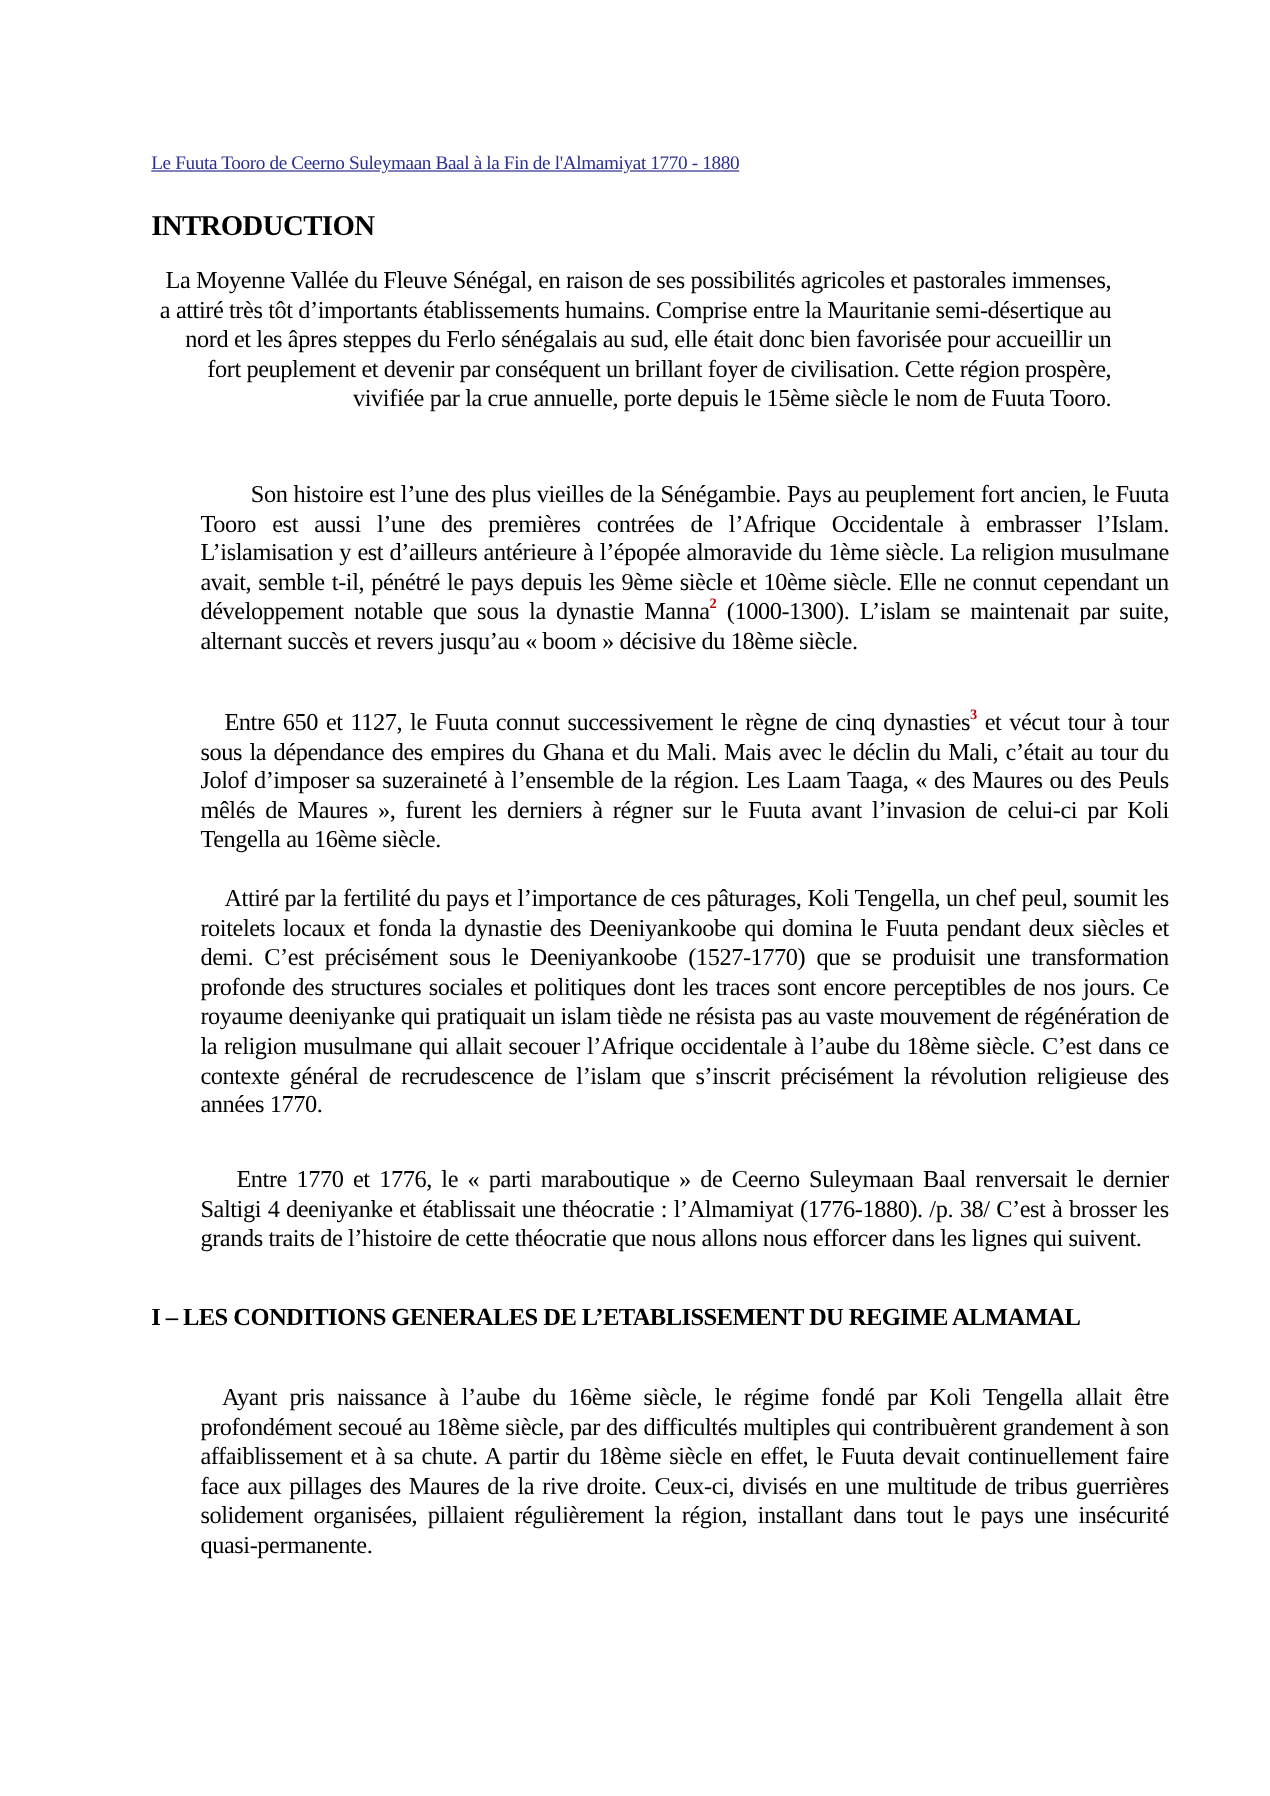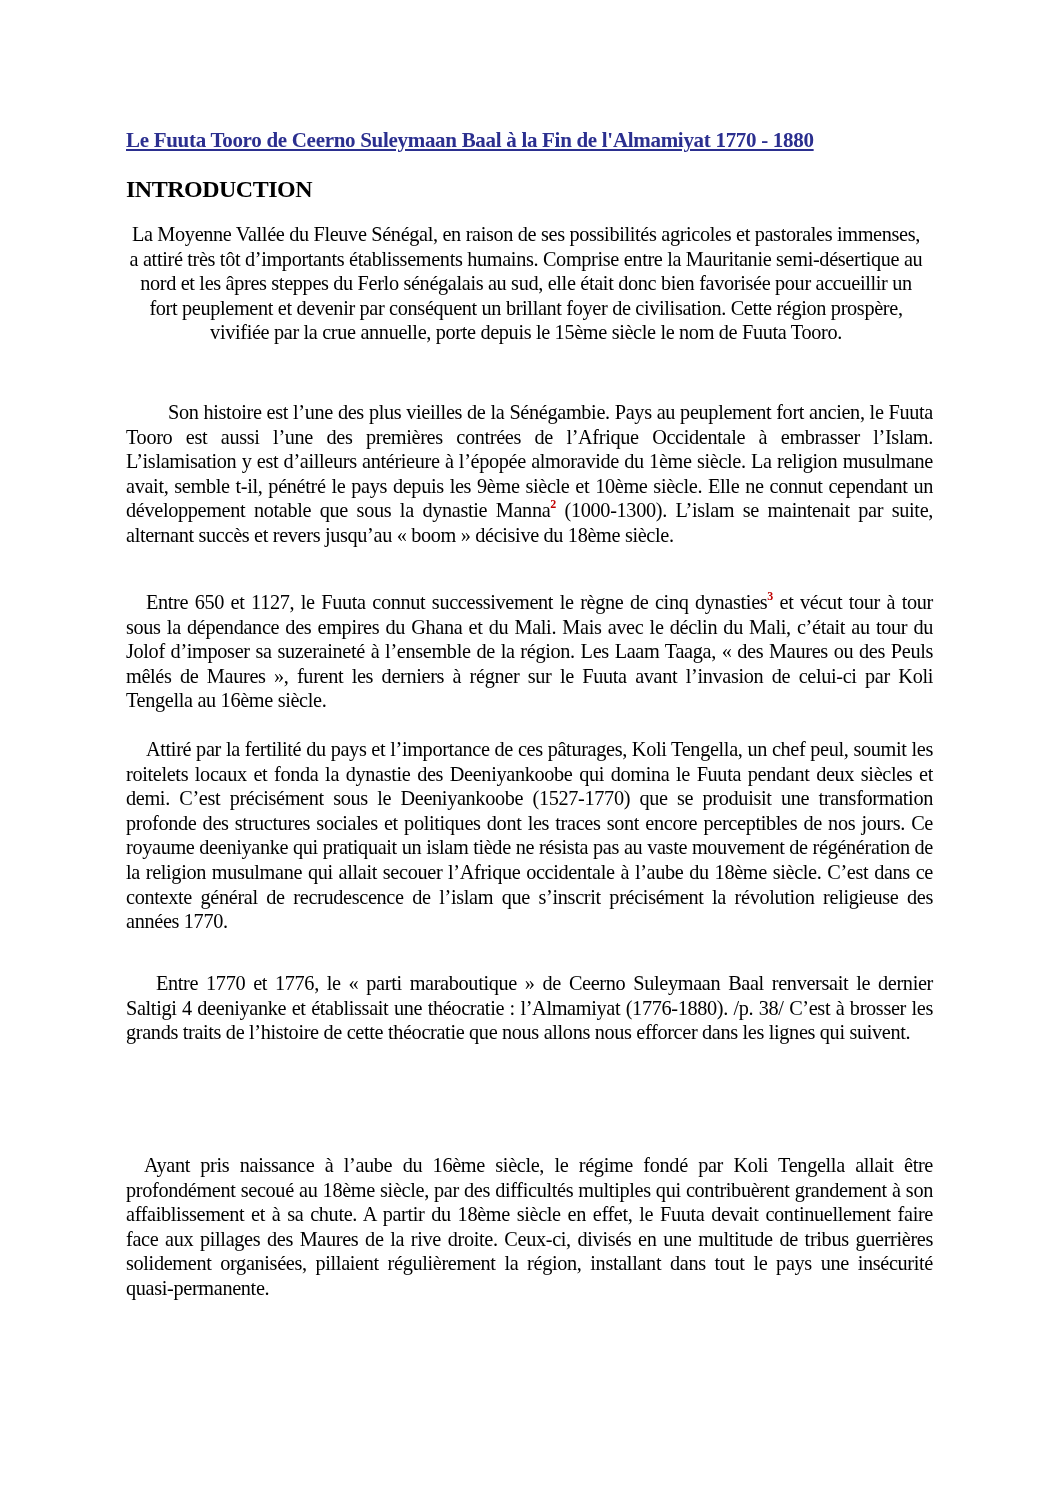--- a/index.html
+++ b/index.html
@@ -3,33 +3,33 @@
 <meta charset="utf-8">
 <style>
   html, body { margin: 0; padding: 0; background: #ffffff; }
   body { width: 1058px; height: 1497px; position: relative; overflow: hidden; }
   .page {
     position: absolute; left: 0; top: 0; width: 1058px; height: 1497px; background: #ffffff;
     font-family: "Liberation Serif", "DejaVu Serif", serif; color: #000;
   }
   .title {
     position: absolute; left: 126px; top: 128px;
-    font-size: 21px; font-weight: bold; color: #2b2f8f; text-decoration: underline;
+    font-size: 16px; font-weight: normal; color: #2b2f8f; text-decoration: underline;
     letter-spacing: -0.3px; white-space: nowrap;
   }
   .h1 {
     position: absolute; left: 126px; top: 176px;
     font-size: 24px; font-weight: bold; letter-spacing: -0.5px;
   }
   .para {
     position: absolute; left: 126px; width: 807px;
     font-size: 20.3px; line-height: 24.6px; letter-spacing: -0.35px;
   }
-  .just { text-align: justify; }
-  .left { text-align: center; }
+  .just { text-align: justify; margin-left: 41px; }
+  .left { text-align: right; }
   sup.fn { color: #c00000; font-size: 12px; font-weight: bold; vertical-align: 9px; line-height: 0; }
   .h2 {
     position: absolute; left: 126px; top: 1086px; width: 807px;
     font-size: 20.5px; font-weight: bold; line-height: 25px; letter-spacing: -0.5px;
   }
 </style>
 </head>
 <body>
 
 <div class="page">
@@ -41,16 +41,17 @@
   <div class="para left" style="top:222px; width:800px;">La Moyenne Vallée du Fleuve Sénégal, en raison de ses possibilités agricoles et pastorales immenses, a attiré très tôt d’importants établissements humains. Comprise entre la Mauritanie semi-désertique au nord et les âpres steppes du Ferlo sénégalais au sud, elle était donc bien favorisée pour accueillir un fort peuplement et devenir par conséquent un brillant foyer de civilisation. Cette région prospère, vivifiée par la crue annuelle, porte depuis le 15ème siècle le nom de Fuuta Tooro.</div>
 
   <div class="para just" style="top:400px; text-indent:42px;"><span>Son histoire est l’une des plus vieilles de la Sénégambie. Pays au peuplement fort ancien, le Fuuta Tooro est aussi l’une des premières contrées de l’Afrique Occidentale à embrasser l’Islam. L’islamisation y est d’ailleurs antérieure à l’épopée almoravide du 1ème siècle. La religion musulmane avait, semble t-il, pénétré le pays depuis les 9ème siècle et 10ème siècle. Elle ne connut cependant un développement notable que sous la dynastie Manna</span><sup class="fn">2</sup><span> (1000-1300). L’islam se maintenait par suite, alternant succès et revers jusqu’au « boom » décisive du 18ème siècle.</span></div>
 
   <div class="para just" style="top:590px; text-indent:20px;"><span>Entre 650 et 1127, le Fuuta connut successivement le règne de cinq dynasties</span><sup class="fn">3</sup><span> et vécut tour à tour sous la dépendance des empires du Ghana et du Mali. Mais avec le déclin du Mali, c’était au tour du Jolof d’imposer sa suzeraineté à l’ensemble de la région. Les Laam Taaga, « des Maures ou des Peuls mêlés de Maures », furent les derniers à régner sur le Fuuta avant l’invasion de celui-ci par Koli Tengella au 16ème siècle.</span></div>
 
   <div class="para just" style="top:737px; text-indent:20px;">Attiré par la fertilité du pays et l’importance de ces pâturages, Koli Tengella, un chef peul, soumit les roitelets locaux et fonda la dynastie des Deeniyankoobe qui domina le Fuuta pendant deux siècles et demi. C’est précisément sous le Deeniyankoobe (1527-1770) que se produisit une transformation profonde des structures sociales et politiques dont les traces sont encore perceptibles de nos jours. Ce royaume deeniyanke qui pratiquait un islam tiède ne résista pas au vaste mouvement de régénération de la religion musulmane qui allait secouer l’Afrique occidentale à l’aube du 18ème siècle. C’est dans ce contexte général de recrudescence de l’islam que s’inscrit précisément la révolution religieuse des années 1770.</div>
 
   <div class="para just" style="top:971px; text-indent:30px;">Entre 1770 et 1776, le « parti maraboutique » de Ceerno Suleymaan Baal renversait le dernier Saltigi 4 deeniyanke et établissait une théocratie : l’Almamiyat (1776-1880). /p. 38/ C’est à brosser les grands traits de l’histoire de cette théocratie que nous allons nous efforcer dans les lignes qui suivent.</div>
 
+  <div class="h2">I – LES CONDITIONS GENERALES DE L’ETABLISSEMENT DU REGIME ALMAMAL</div>
 
   <div class="para just" style="top:1153px; text-indent:18px;">Ayant pris naissance à l’aube du 16ème siècle, le régime fondé par Koli Tengella allait être profondément secoué au 18ème siècle, par des difficultés multiples qui contribuèrent grandement à son affaiblissement et à sa chute. A partir du 18ème siècle en effet, le Fuuta devait continuellement faire face aux pillages des Maures de la rive droite. Ceux-ci, divisés en une multitude de tribus guerrières solidement organisées, pillaient régulièrement la région, installant dans tout le pays une insécurité quasi-permanente.</div>
 
 </div>
 
 </body></html>

